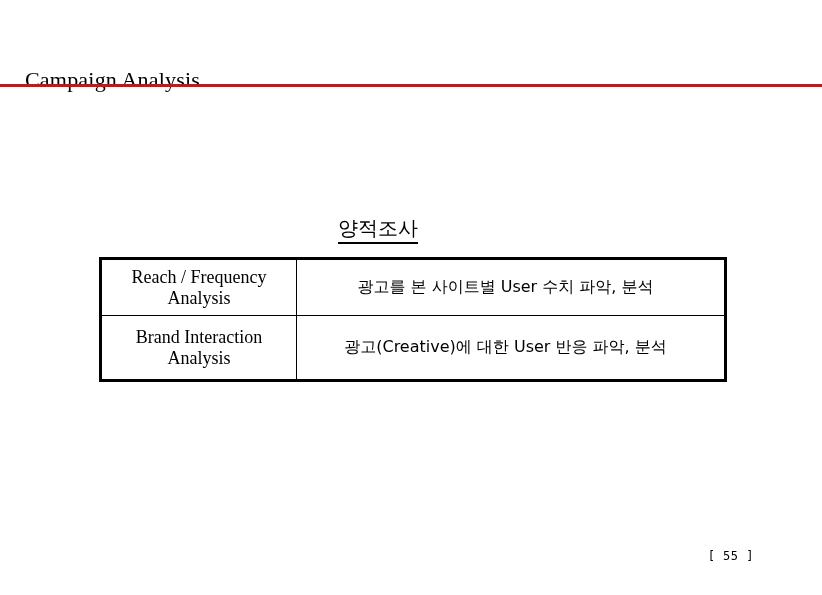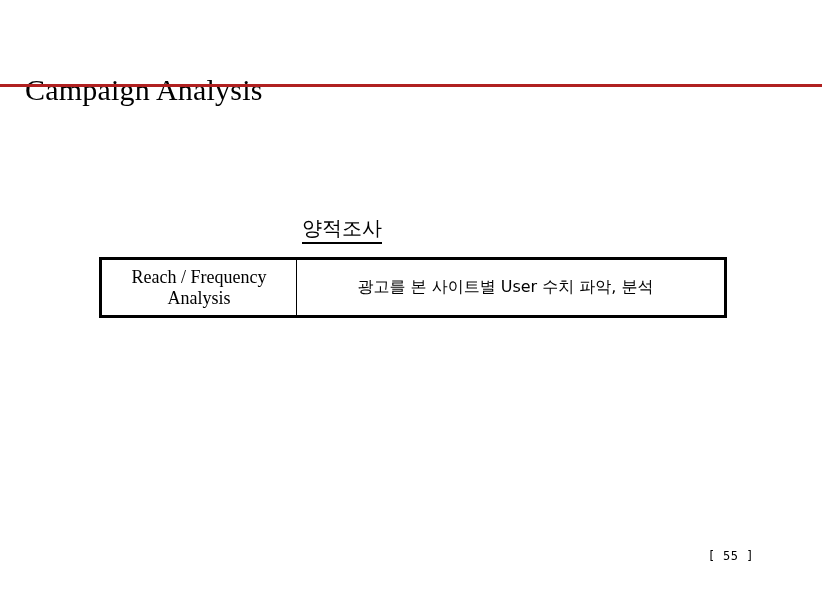--- a/index.html
+++ b/index.html
@@ -21,21 +21,21 @@
     background: #ffffff;
     overflow: hidden;
   }
 
   
   #slide-title {
     position: absolute;
     left: 25px;
     top: 53px;
     font-family: "Liberation Serif", "DejaVu Serif", serif;
-    font-size: 30px;
+    font-size: 22px;
     font-weight: normal;
     letter-spacing: 0.2px;
     line-height: 1.1;
     white-space: nowrap;
     color: #000000;
   }
 
   
   #title-rule {
     position: absolute;
@@ -46,20 +46,21 @@
     background: #b02020;
   }
 
   
   #section-header {
     position: absolute;
     left: 0;
     top: 216px;
     width: 684px;
     text-align: center;
+    padding-left: 36px;
   }
 
   #section-header .hdr-text {
     display: inline-block;
     font-family: "DejaVu Sans", "Liberation Sans", sans-serif;
     font-size: 20px;
     font-weight: normal;
     line-height: 1.25;
     border-bottom: 2px solid #000000;
     padding-bottom: 1px;
@@ -130,18 +131,22 @@
   <div id="section-header">
     <span class="hdr-text">양적조사</span>
   </div>
 
   <table id="content-table">
     <tbody>
       <tr class="table-row row-1">
         <td class="cell-label">Reach / Frequency Analysis</td>
         <td class="cell-desc">광고를 본 사이트별 User 수치 파악, 분석</td>
       </tr>
+      <tr class="table-row row-2">
+        <td class="cell-label">Brand Interaction Analysis</td>
+        <td class="cell-desc">광고(Creative)에 대한 User 반응 파악, 분석</td>
+      </tr>
     </tbody>
   </table>
 
   <div id="page-number">[ 55 ]</div>
 
 </div>
 
 </body></html>

